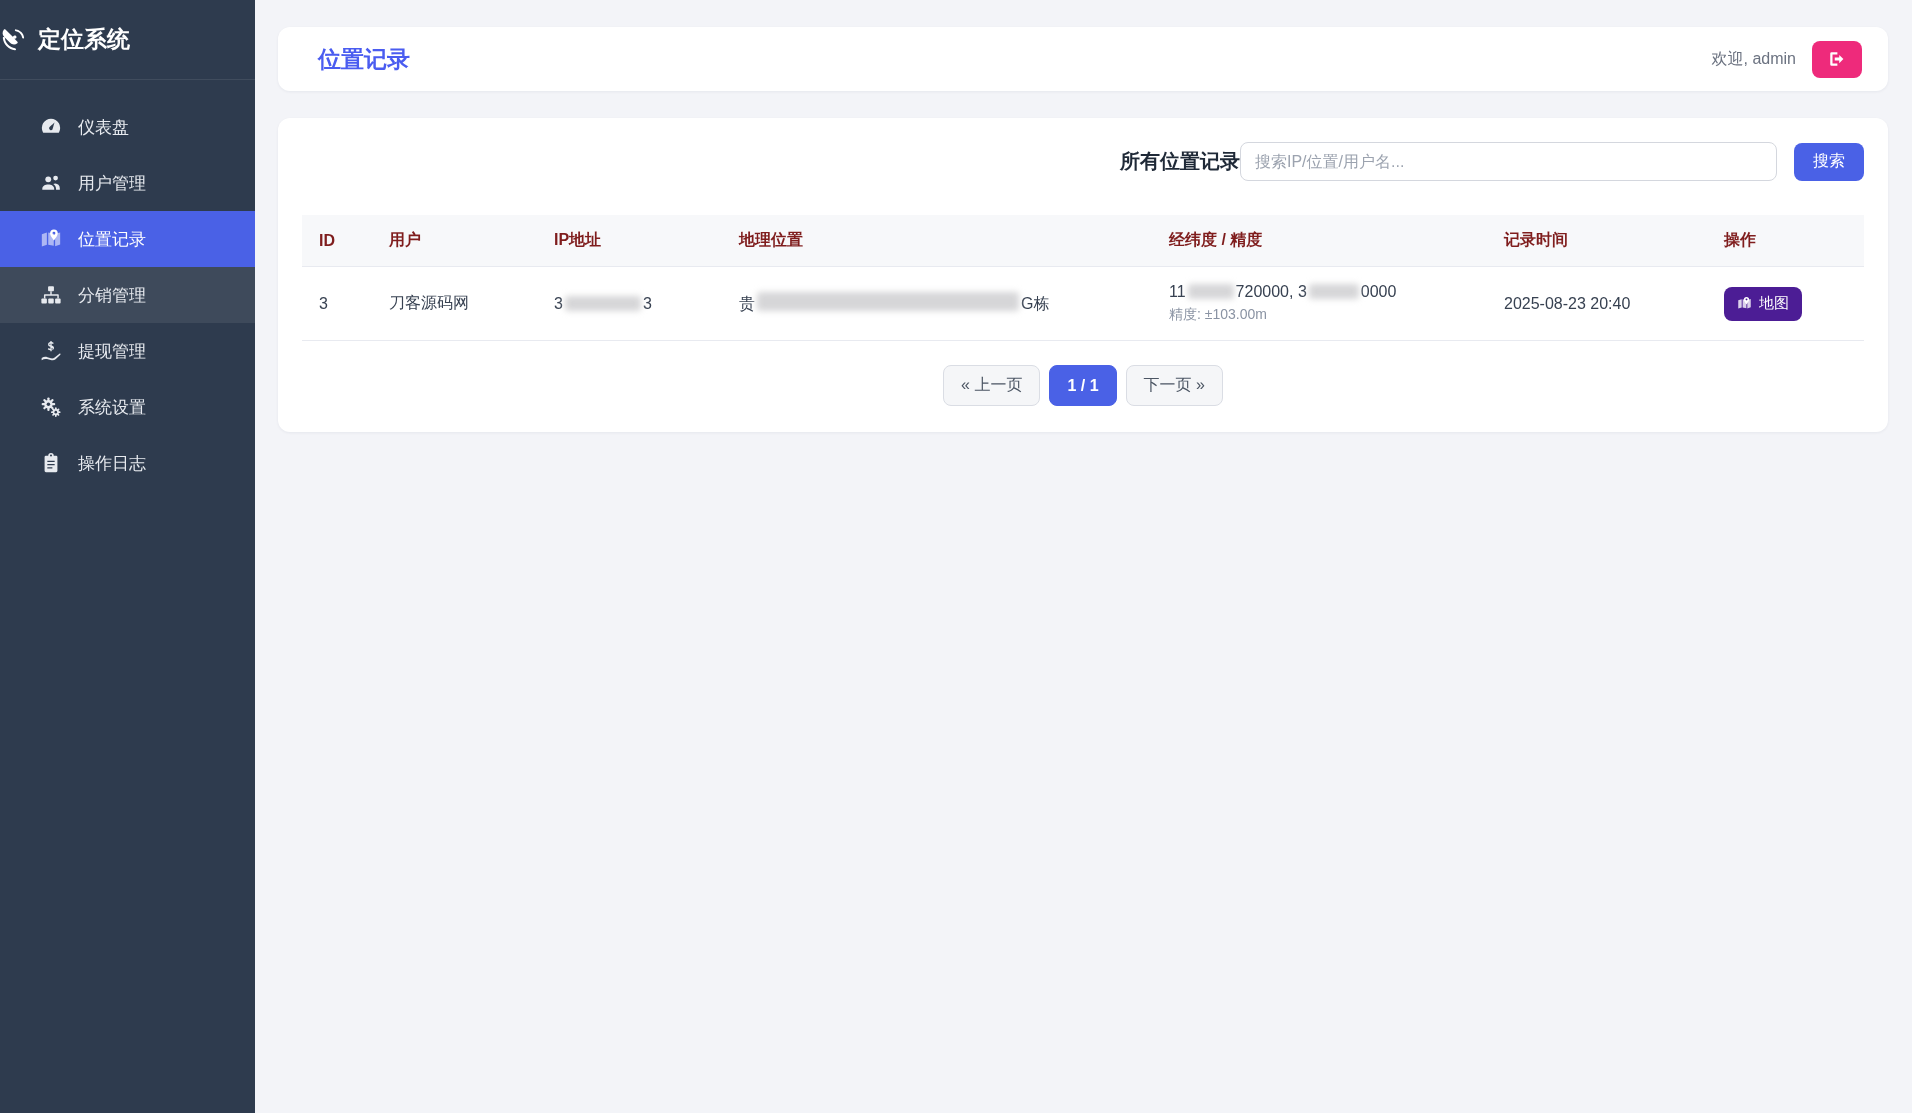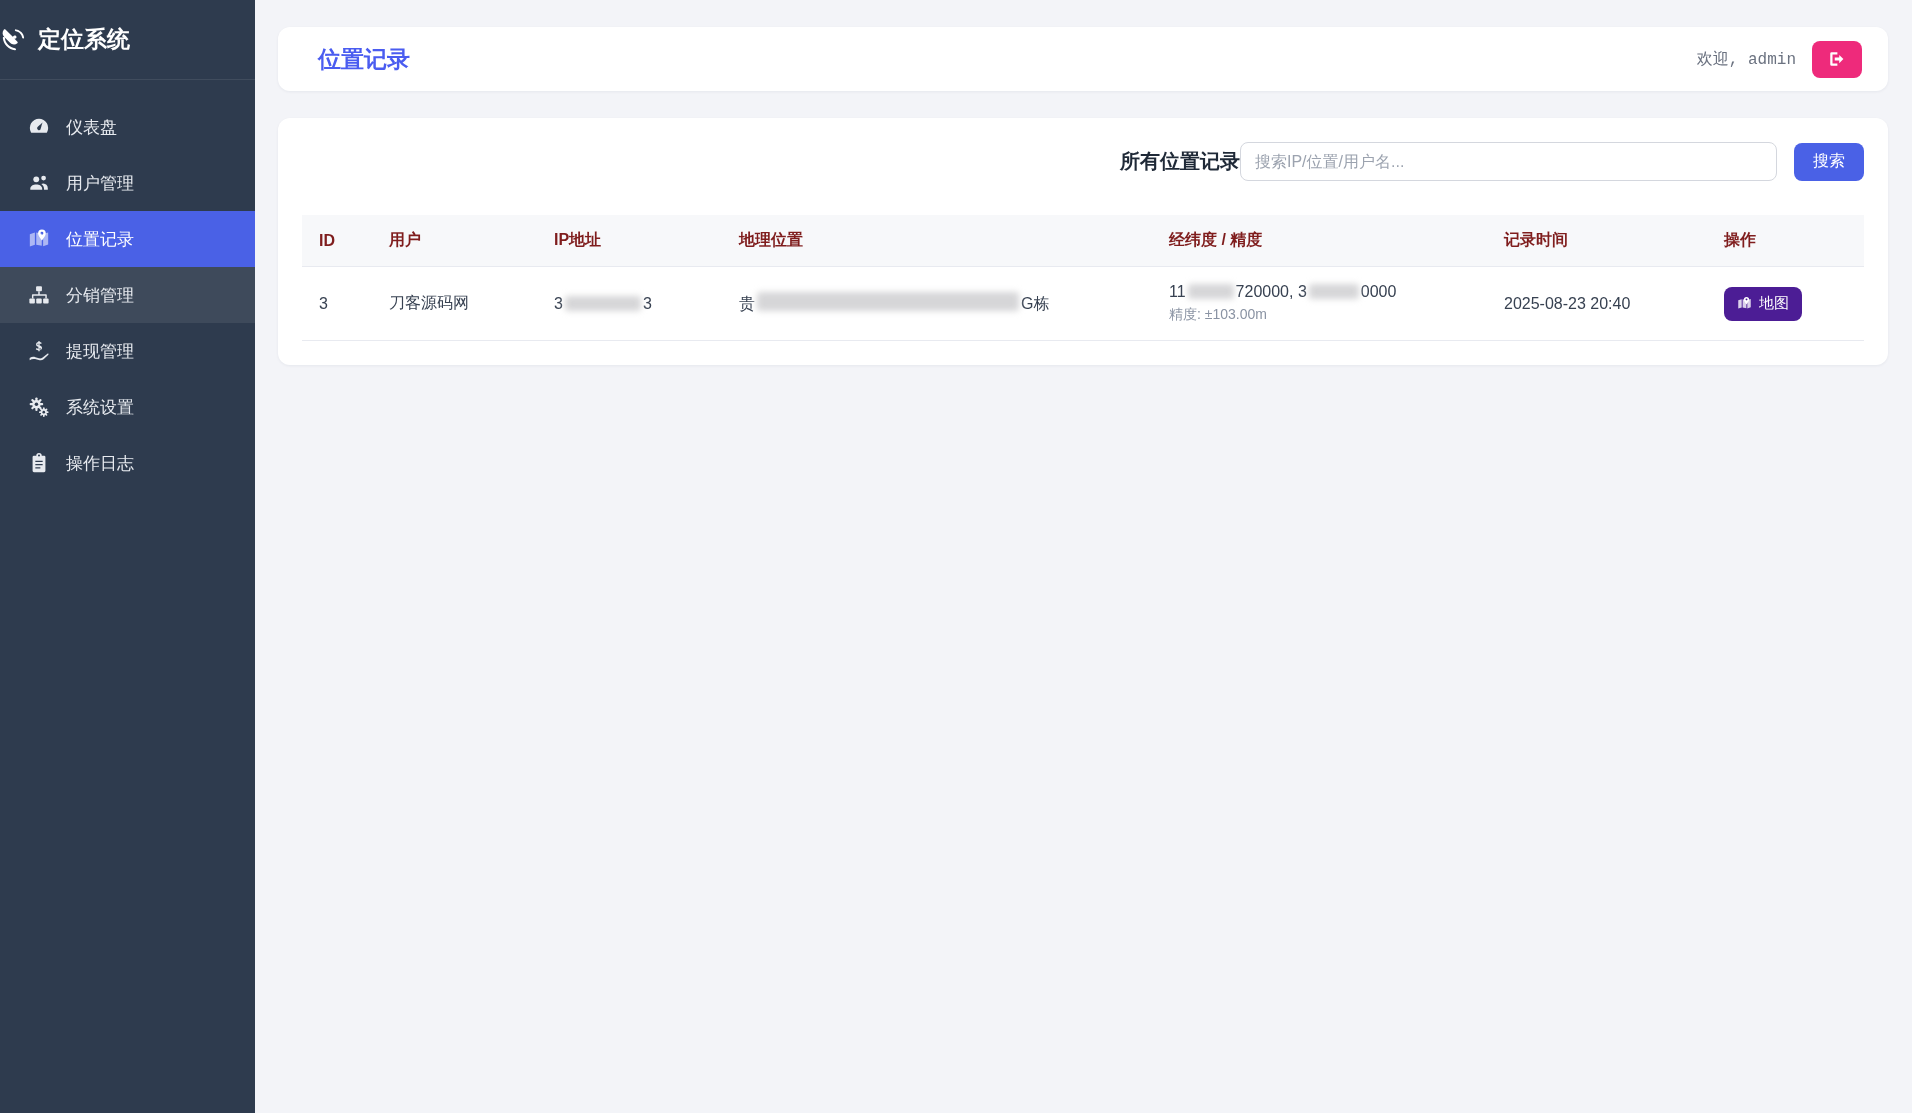--- a/index.html
+++ b/index.html
@@ -15,40 +15,40 @@
   }
   .logo {
     height:80px; display:flex; align-items:center; 
     gap:12px; border-bottom:1px solid rgba(255,255,255,.09);
     font-size:23px; font-weight:bold; color:#ffffff;
   }
   .logo .icn { width:26px; height:26px; }
   .nav { padding-top:19px; display:flex; flex-direction:column; }
   .nav-item {
     height:56px; display:flex; align-items:center; gap:16px;
-    padding-left:28px; font-size:17px; color:#e7eaef; cursor:pointer;
+    padding-left:40px; font-size:17px; color:#e7eaef; cursor:pointer;
   }
   .nav-item .icn { width:22px; height:22px; flex:none; }
   .nav-item.active { background:#4a61e6; color:#ffffff; }
   .nav-item.hl { background:rgba(255,255,255,.08); }
   .icn { display:inline-block; }
   .icn svg { width:100%; height:100%; fill:currentColor; display:block; }
   
   .main { flex:1; padding:27px 24px 0 23px; }
   .card {
     background:#ffffff; border-radius:12px;
     box-shadow:0 1px 3px rgba(20,30,60,.06);
   }
   .topbar {
     height:64px; display:flex; align-items:center; justify-content:space-between;
     padding:0 26px 0 40px; margin-bottom:27px;
   }
   .page-title { color:#4a5cf0; font-size:23px; font-weight:bold; }
   .topbar-right { display:flex; align-items:center; gap:16px; }
-  .welcome { color:#6b7280; font-size:16px;font-family:Liberation Mono, monospace; }
+  .welcome { color:#6b7280; font-size:16px; }
   .logout-btn {
     width:50px; height:37px; background:#ee2a7b; border:none; border-radius:8px;
     color:#ffffff; display:flex; align-items:center; justify-content:center; cursor:pointer;
   }
   .logout-btn .icn { width:18px; height:18px; }
   
   .panel { padding:24px; }
   .panel-head { display:flex; align-items:center; justify-content:flex-end; margin-bottom:34px; }
   .panel-title { color:#1f2937; font-size:20px; font-weight:bold; }
   .search-wrap { display:flex; align-items:center; gap:17px; }
@@ -257,15 +257,20 @@
                     <path d="M15.2 1.5a4.2 4.2 0 0 0-4.2 4.2c0 2.9 4.2 7.8 4.2 7.8s4.2-4.9 4.2-7.8a4.2 4.2 0 0 0-4.2-4.2zm0 5.8a1.6 1.6 0 1 1 0-3.2 1.6 1.6 0 0 1 0 3.2z"></path>
                   </svg>
               </span>
               <span>地图</span>
             </button>
           </td>
         </tr>
       </tbody>
     </table>
 
+    <div class="pagination">
+      <button class="pg-btn">« 上一页</button>
+      <button class="pg-btn current">1 / 1</button>
+      <button class="pg-btn">下一页 »</button>
+    </div>
   </section>
 
 </main>
 
 </body></html>

